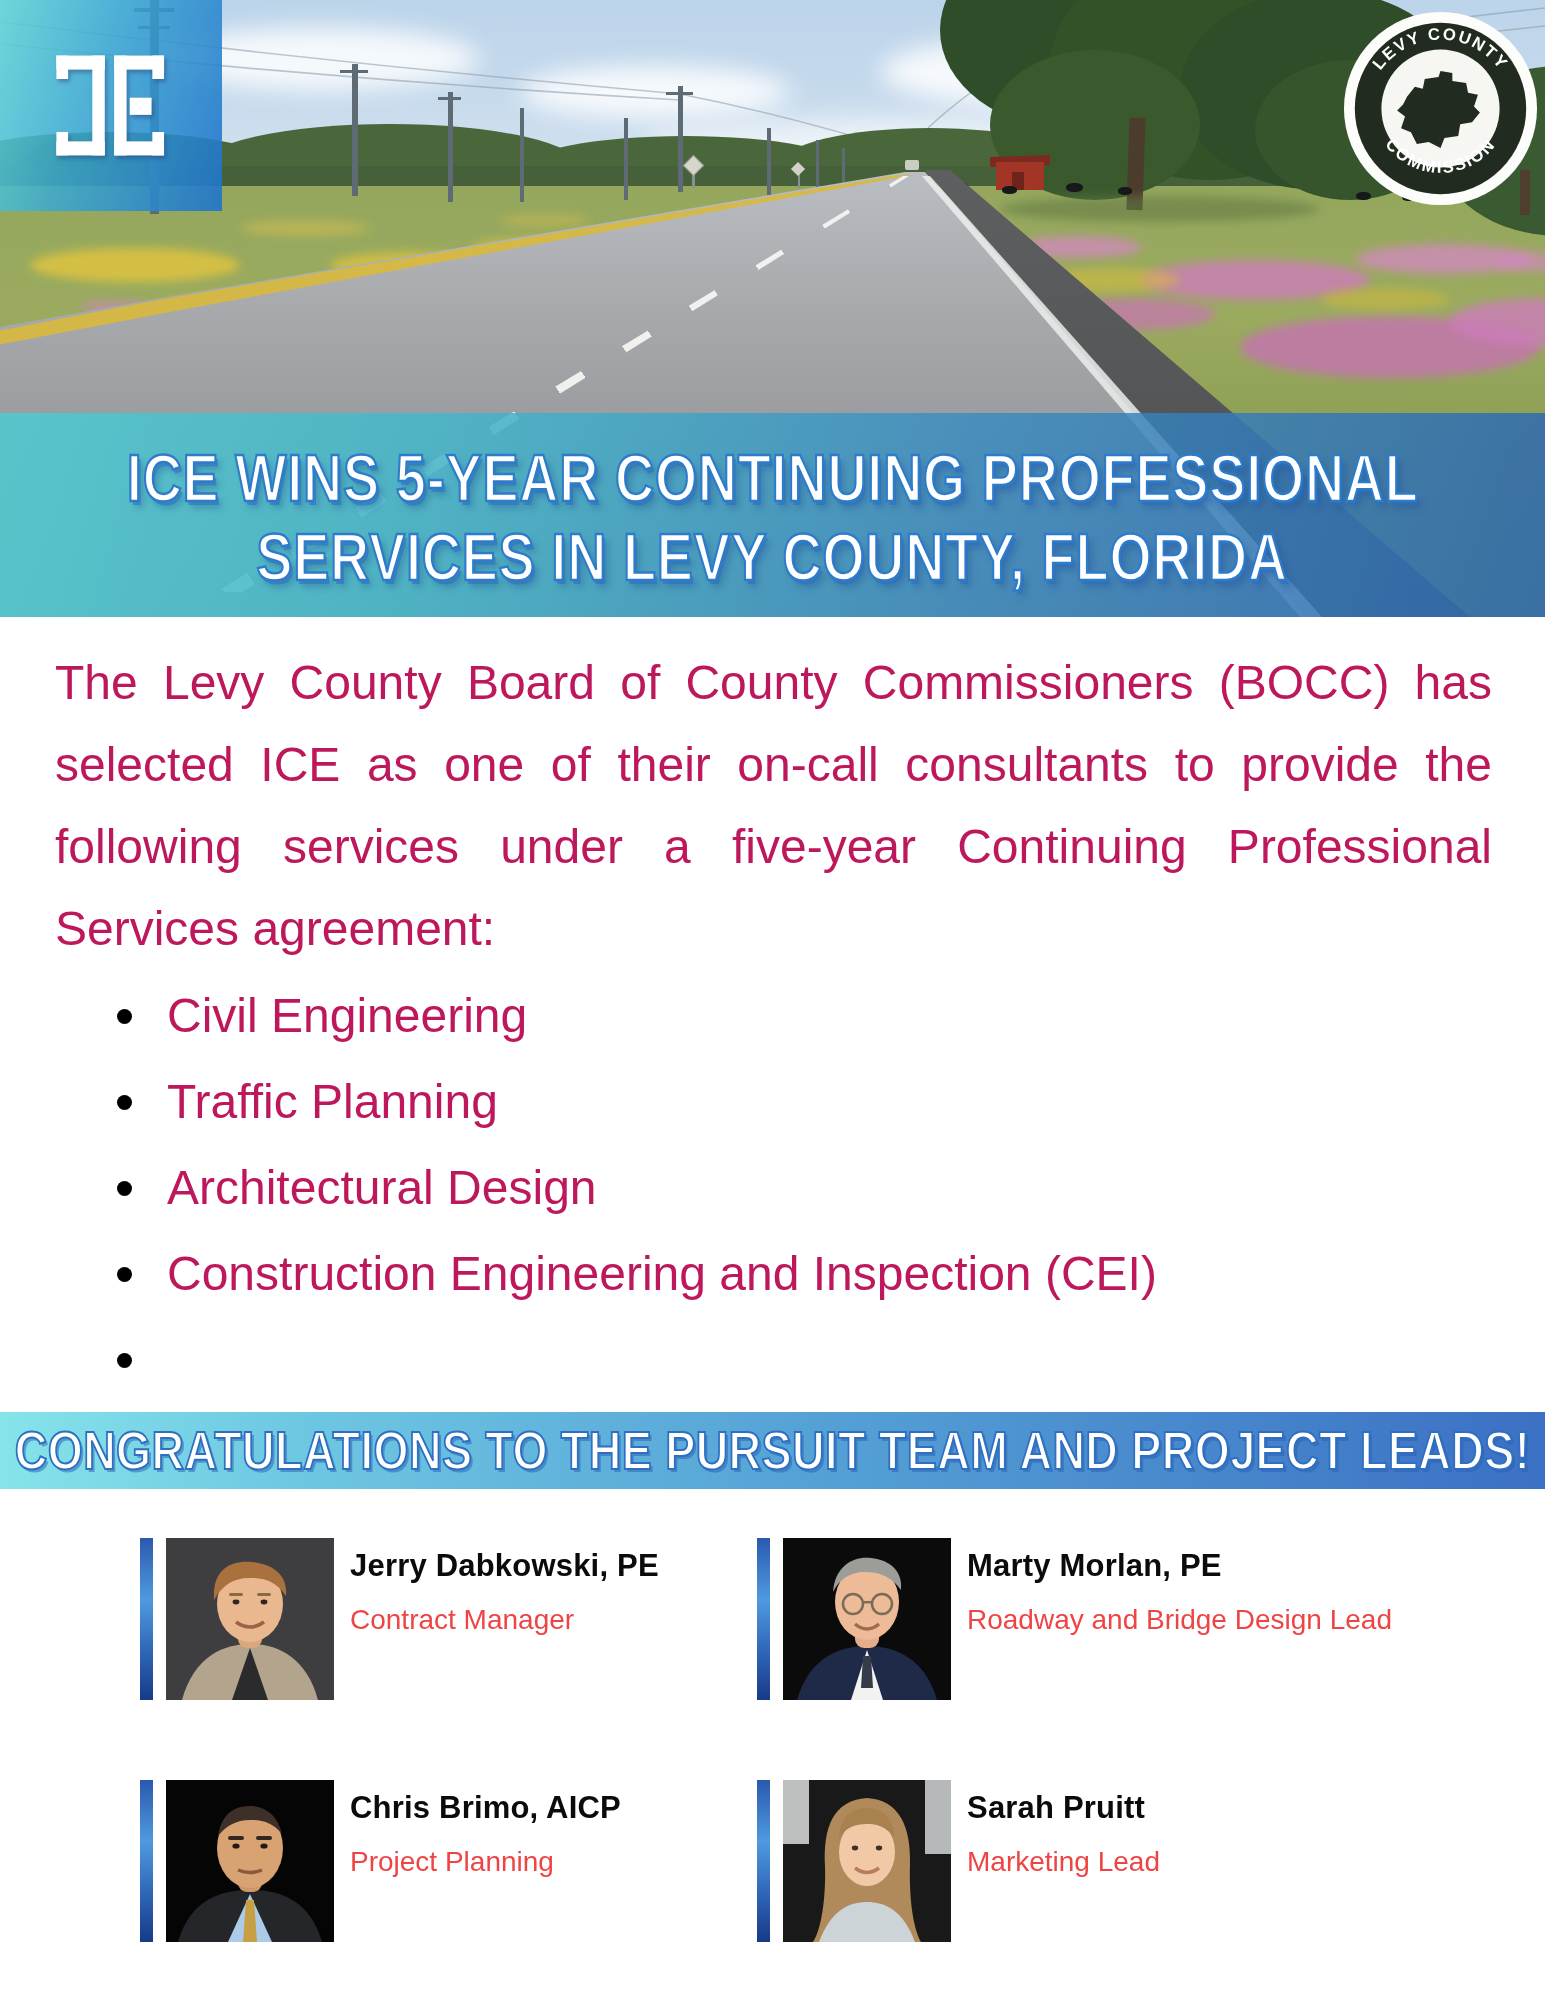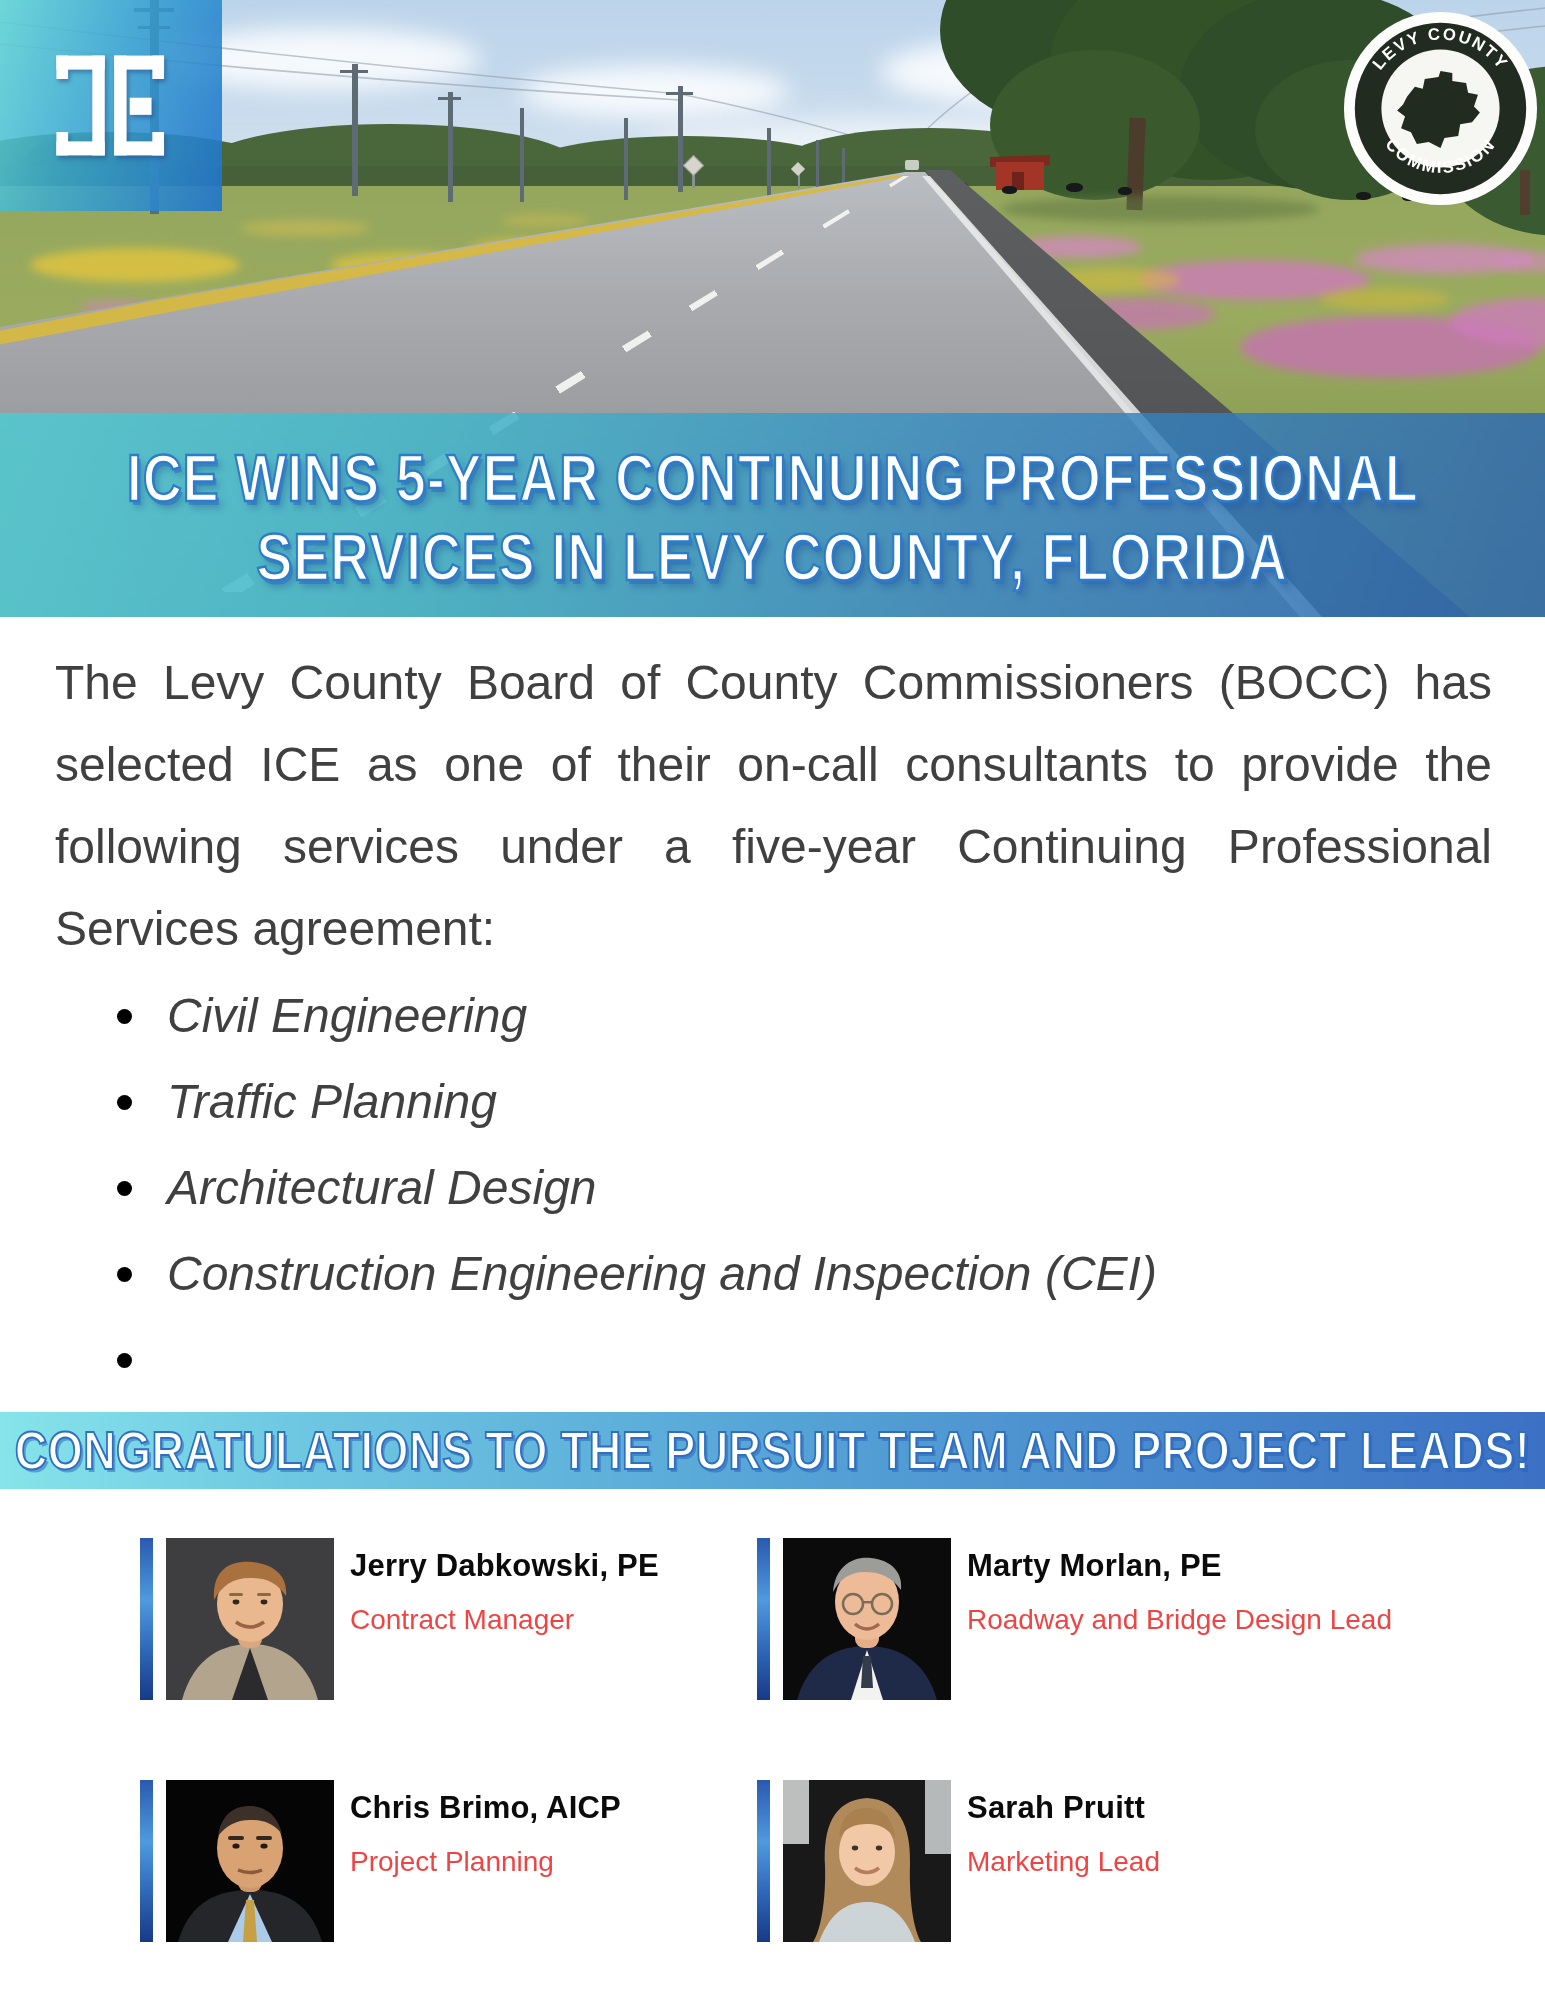--- a/index.html
+++ b/index.html
@@ -38,23 +38,23 @@
   .headline-line{display:inline-block;font-weight:700;font-size:66px;line-height:74px;color:#ffffff;
         letter-spacing:1px;white-space:nowrap;transform:scaleX(.82);transform-origin:50% 50%;
         -webkit-text-stroke:2.5px #2d7ccb;
         text-shadow:3px 4px 0 rgba(45,110,190,.55),6px 7px 8px rgba(25,70,140,.35);}
   .ice-badge{position:absolute;left:0;top:0;width:222px;height:211px;
         background:linear-gradient(108deg,rgba(96,215,213,.86) 0%,rgba(58,170,210,.84) 40%,rgba(31,115,203,.9) 100%);
         display:flex;align-items:center;justify-content:center;}
   .seal{position:absolute;left:1342px;top:10px;width:197px;height:197px;}
 
   
-  .announcement{position:absolute;left:55px;top:642px;width:1437px;color:#404040;}
+  .announcement{position:absolute;left:55px;top:642px;width:1437px;color:#be185d;}
   .announcement p{margin:0;font-size:48px;line-height:82px;text-align:justify;}
-  .services{list-style:none;margin:16px 0 0 0;padding:0;font-style:italic;}
+  .services{list-style:none;margin:16px 0 0 0;padding:0;}
   .services li{position:relative;font-size:48px;line-height:60px;margin-bottom:26px;padding-left:112px;}
   .services li .dot{position:absolute;left:62px;top:23px;width:15px;height:15px;border-radius:50%;background:#000;}
 
   
   .congrats{position:absolute;left:0;top:1412px;width:1545px;height:77px;
         background:linear-gradient(90deg,#86e4ea 0%,#6fc9e2 18%,#55a2d6 52%,#3c70c4 100%);
         display:flex;align-items:center;justify-content:center;overflow:hidden;}
   .congrats span{display:inline-block;font-size:53px;font-weight:700;color:#fff;white-space:nowrap;
         letter-spacing:.5px;transform:scaleX(.85);transform-origin:50% 50%;
         -webkit-text-stroke:2px #2e6fc2;text-shadow:3px 3px 0 rgba(40,95,180,.5);}

